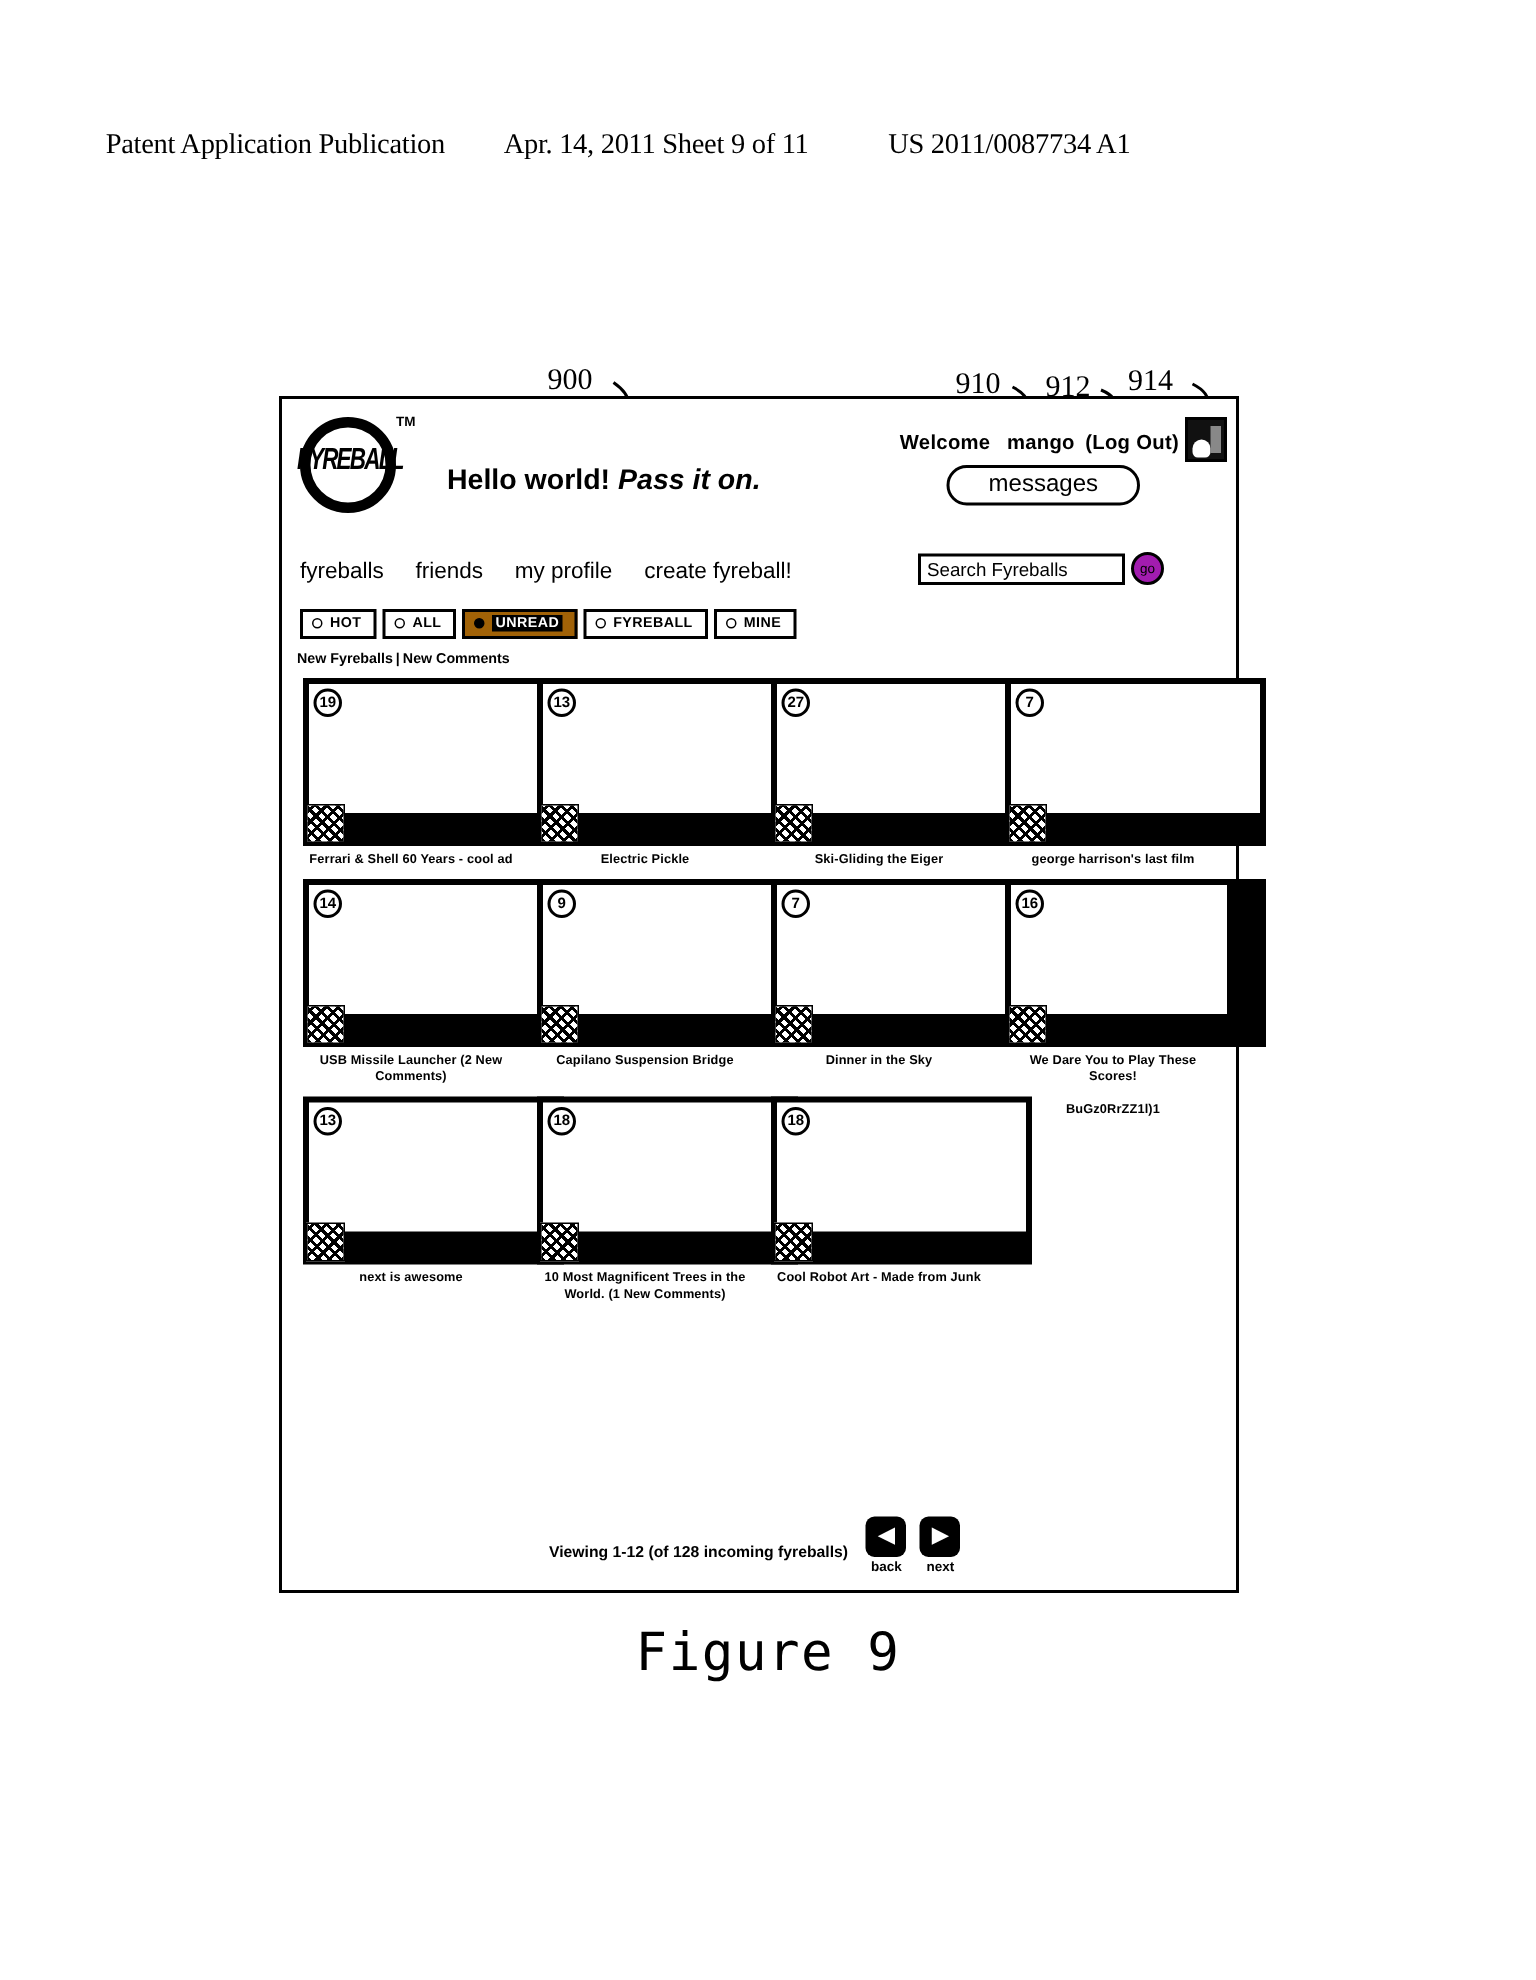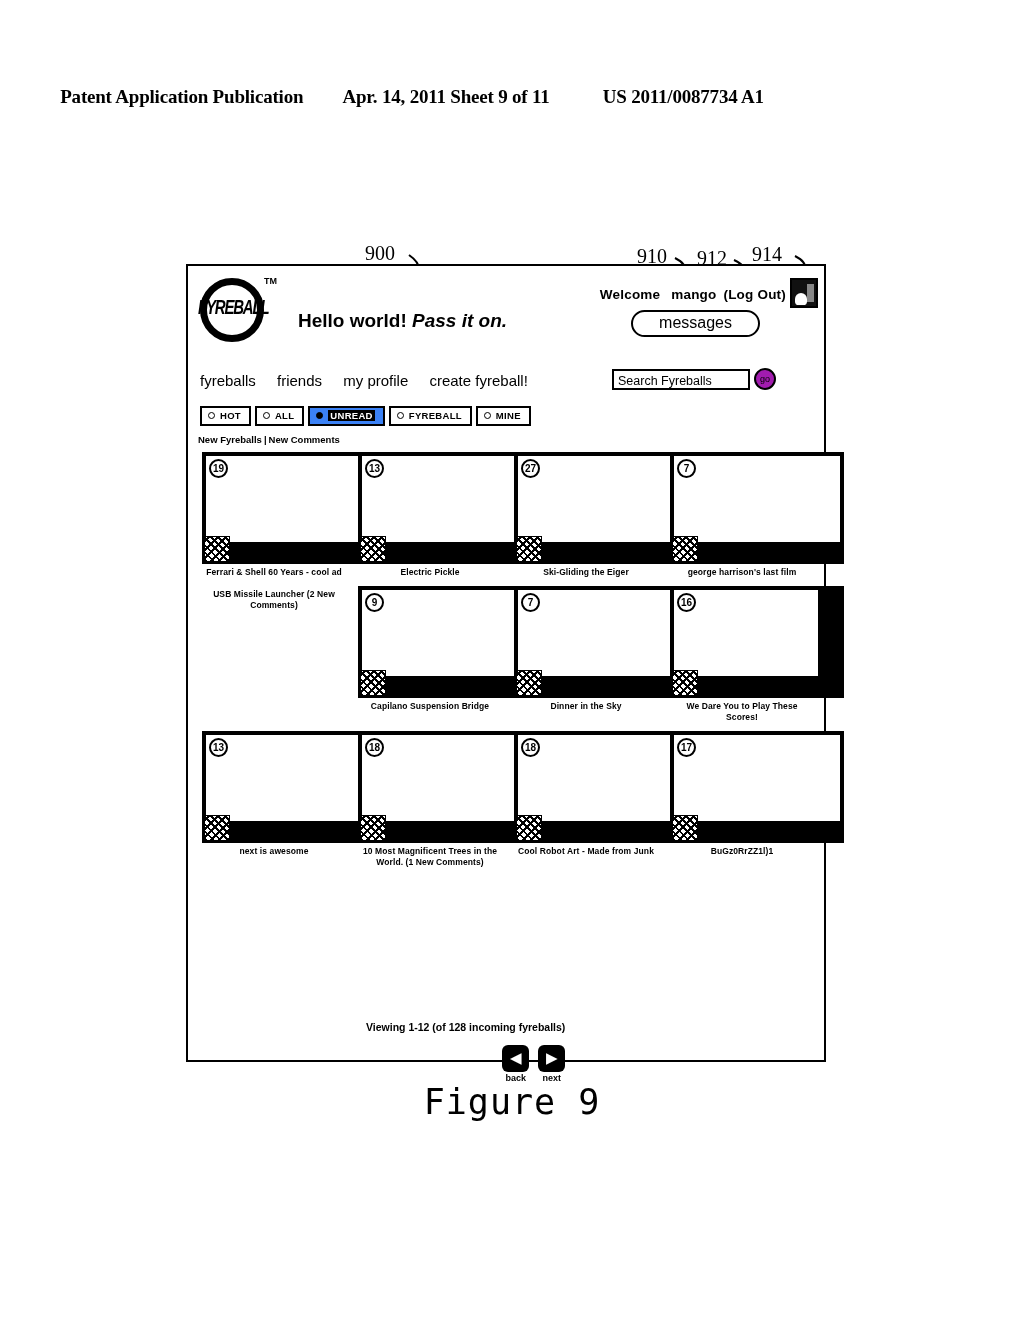--- a/index.html
+++ b/index.html
@@ -17,21 +17,21 @@
   }
 
   
   .patent-header {
     position: absolute;
     top: 86px;
     left: 0;
     width: 824px;
     text-align: center;
     font-family: "Liberation Serif", serif;
-    font-weight: bold;
+    font-weight: normal;
     font-size: 19px;
     letter-spacing: -0.2px;
     white-space: nowrap;
   }
   .patent-header span { display: inline-block; }
   .ph-gap1 { width: 30px; }
   .ph-gap2 { width: 44px; }
 
   
   .figure-caption {
@@ -242,21 +242,21 @@
   }
   .filter-btn .dot {
     width: 7px;
     height: 7px;
     border: 1.5px solid #000;
     border-radius: 50%;
     box-sizing: border-box;
     background: #fff;
     flex: none;
   }
-  .filter-btn.active { background: #3b82f6; }
+  .filter-btn.active { background: #a16207; }
   .filter-btn.active .dot { background: #000; }
   .filter-btn.active .flabel {
     background: #000;
     color: #fff;
     padding: 0 2px;
   }
 
   
   .sublinks {
     position: absolute;
@@ -418,23 +418,22 @@
     line-height: 1.28;
     letter-spacing: 0.1px;
   }
 
   
   .pager {
     position: absolute;
     left: 178px;
     top: 745px;
     display: flex;
-    align-items: flex-end;
+    align-items: center;
     gap: 12px;
-    flex-direction: column;
   }
   .pager-text {
     font-size: 10.5px;
     font-weight: bold;
     margin-top: 10px;
     white-space: nowrap;
   }
   .pg-btns { display: flex; gap: 9px; }
   .pg-item { text-align: center; }
   .pg-btn {
@@ -674,20 +673,25 @@
           <div class="art tex-d"></div>
           <div class="badge">7</div>
           <div class="mini-avatar"></div>
         </div>
         <div class="caption">george harrison's last film</div>
       </div>
     </div>
 
     <div class="grid-row">
       <div class="cell">
+        <div class="thumb">
+          <div class="art tex-e"></div>
+          <div class="badge">14</div>
+          <div class="mini-avatar"></div>
+        </div>
         <div class="caption">USB Missile Launcher (2 New Comments)</div>
       </div>
       <div class="cell">
         <div class="thumb">
           <div class="art tex-f"></div>
           <div class="badge">9</div>
           <div class="mini-avatar"></div>
         </div>
         <div class="caption">Capilano Suspension Bridge</div>
       </div>
@@ -728,25 +732,20 @@
       </div>
       <div class="cell">
         <div class="thumb">
           <div class="art tex-k"></div>
           <div class="badge">18</div>
           <div class="mini-avatar"></div>
         </div>
         <div class="caption">Cool Robot Art - Made from Junk</div>
       </div>
       <div class="cell">
-        <div class="thumb">
-          <div class="art tex-l"></div>
-          <div class="badge">17</div>
-          <div class="mini-avatar"></div>
-        </div>
         <div class="caption">BuGz0RrZZ1l)1</div>
       </div>
     </div>
 
   </div>
 
   <div class="pager">
     <div class="pager-text">Viewing 1-12 (of 128 incoming fyreballs)</div>
     <div class="pg-btns">
       <div class="pg-item">

